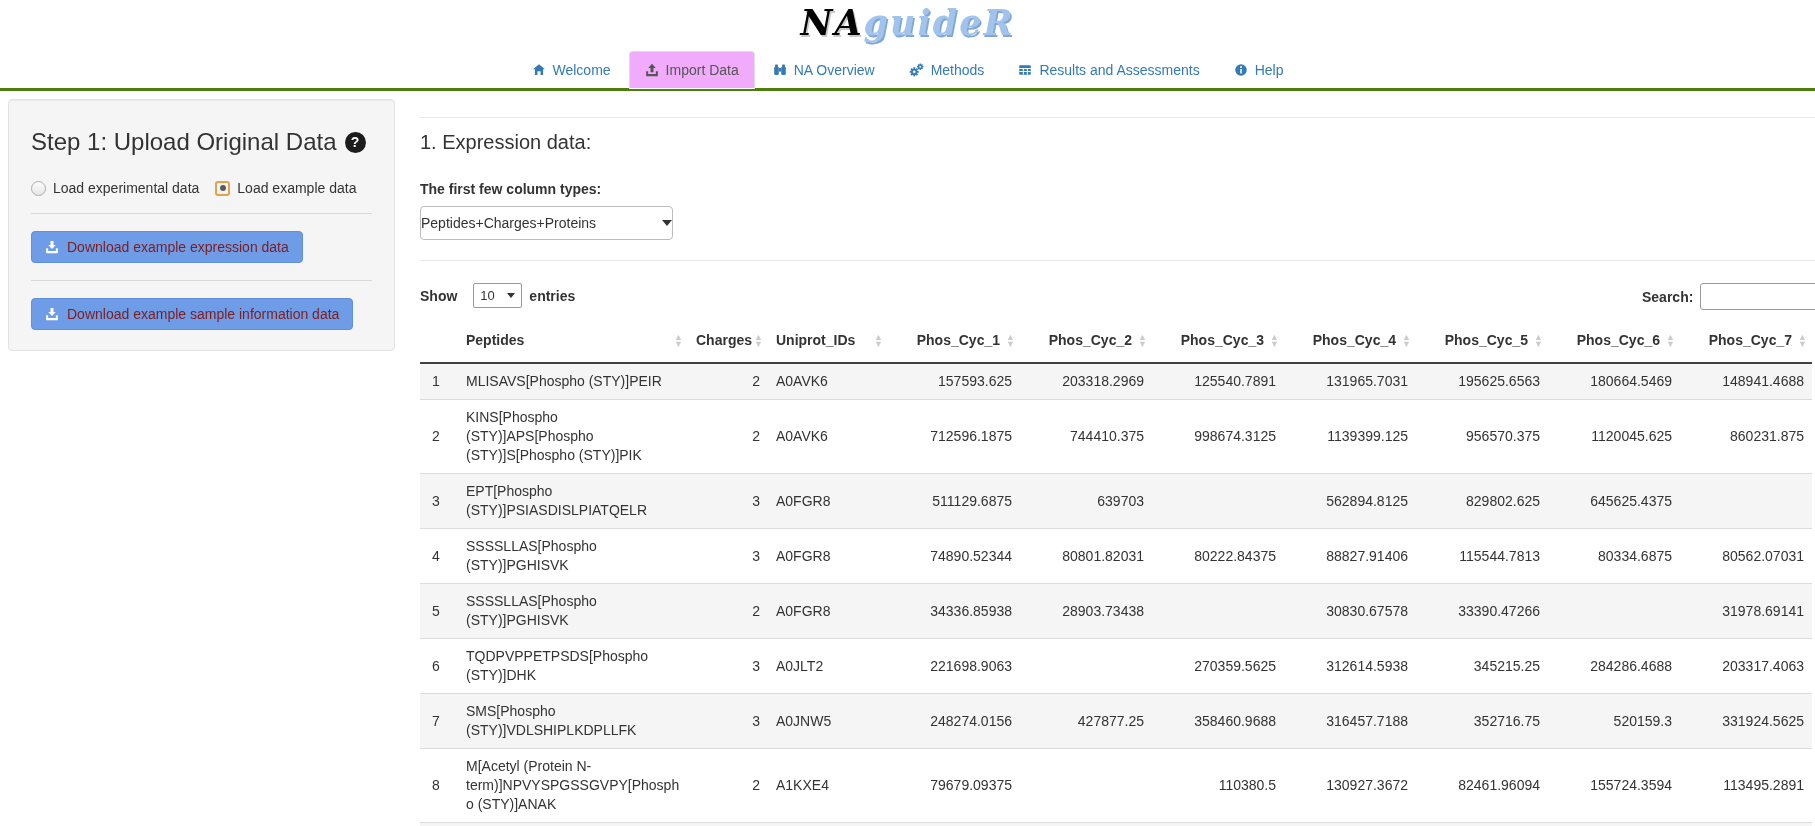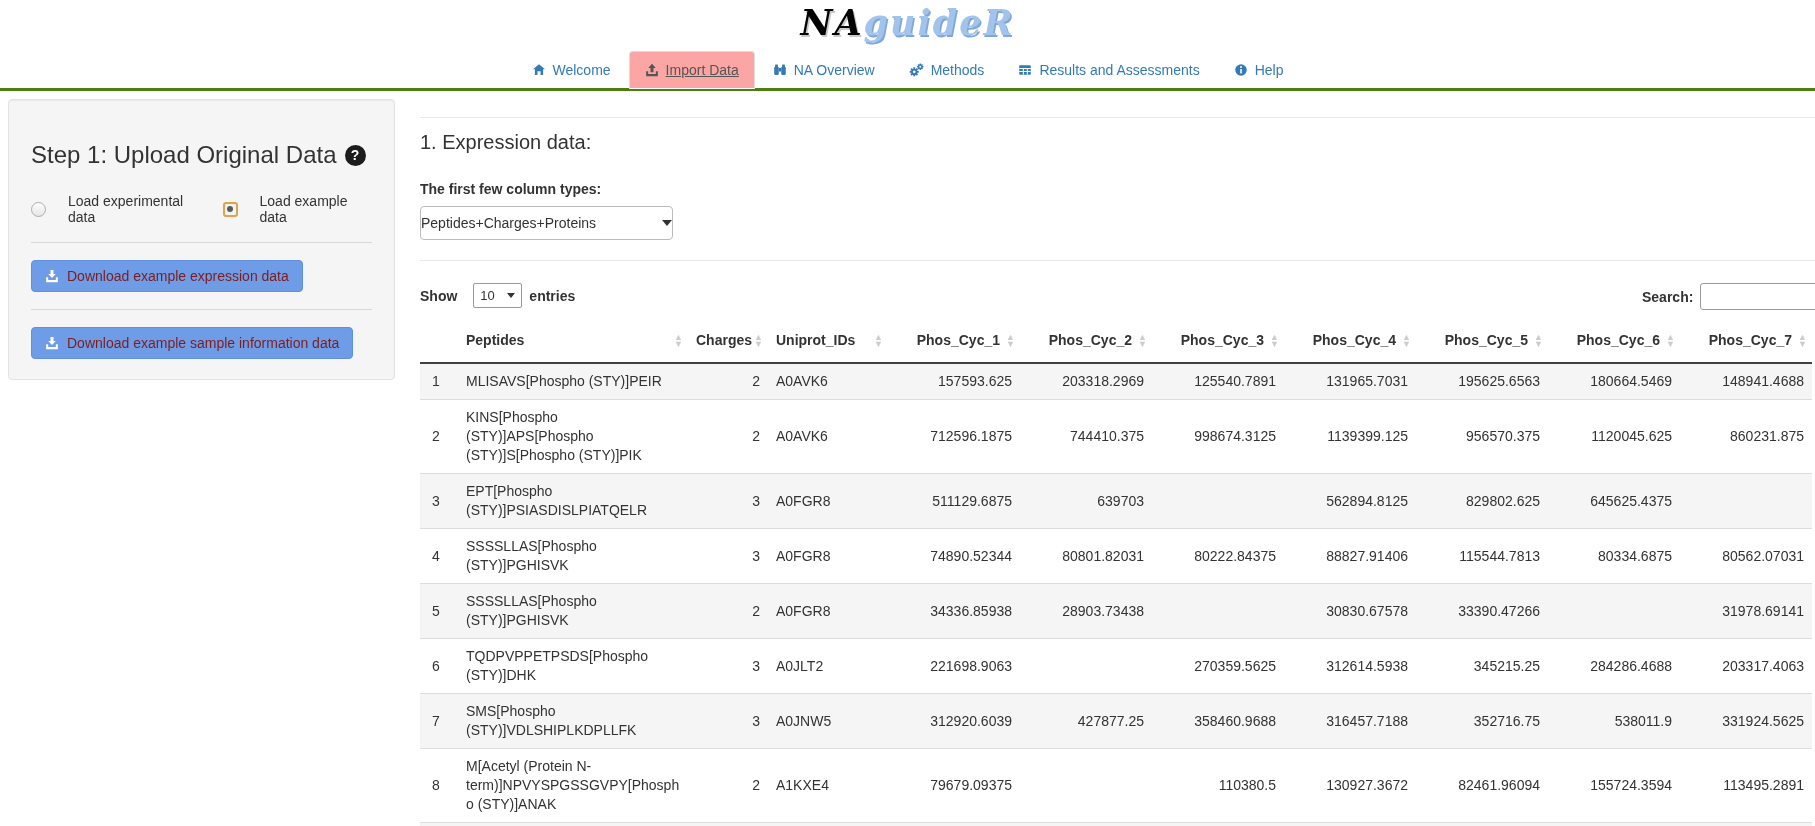--- a/index.html
+++ b/index.html
@@ -13,34 +13,34 @@
     font-size: 35px; letter-spacing: 2px; }
   .logo .part1 { color: #000000; text-shadow: 1.5px 1.5px 0 #c9c9c9; }
   .logo .part2 { color: #a2c4ec; text-shadow: 1.5px 1.5px 0 #7fa8d6; }
 
   
   .tabs { position: absolute; top: 50px; left: 0; width: 100%; height: 41px;
     border-bottom: 3px solid #4d7c0f; display: flex; justify-content: center; align-items: flex-end; }
   .tab { display: inline-flex; align-items: center; gap: 7px; padding: 10px 15px;
     font-size: 14px; color: #337ab7; cursor: pointer; margin: 0 1px -1px 1px;
     border: 1px solid transparent; border-radius: 4px 4px 0 0; white-space: nowrap; }
-  .tab.active { background: #fca5a5; border-color: #ddd; border-bottom-color: #fff; color: #555; text-decoration: underline; }
+  .tab.active { background: #f0abfc; border-color: #ddd; border-bottom-color: #fff; color: #555; }
   .ticon { display: inline-flex; align-items: center; }
 
   
   .well { position: absolute; left: 8px; top: 99px; width: 387px; min-height: 246px;
     background: #f5f5f5; border: 1px solid #e3e3e3; border-radius: 4px;
     box-shadow: inset 0 1px 1px rgba(0,0,0,.05); padding: 20px 22px; }
-  .well h1 { font-size: 24px; font-weight: 400; color: #333; margin: 21px 0 24px;
+  .well h1 { font-size: 24px; font-weight: 400; color: #333; margin: 8px 0 24px;
     display: flex; align-items: center; gap: 8px; }
   .qicon { display: inline-flex; width: 21px; height: 21px; border-radius: 50%;
     background: #1c1c1c; color: #fff; font-size: 14px; font-weight: bold;
     align-items: center; justify-content: center; flex: 0 0 auto; }
   .radios { display: flex; align-items: center; gap: 16px; font-size: 14px; color: #333; }
-  .radio-opt { display: inline-flex; align-items: center; gap: 22px; cursor: pointer; }
+  .radio-opt { display: inline-flex; align-items: center; gap: 7px; cursor: pointer; }
   .rdot { width: 15px; height: 15px; border: 1px solid #adadad; border-radius: 50%;
     background: linear-gradient(#fdfdfd, #e6e6e6); flex: 0 0 auto; }
   .rdot.checked { border: 2px solid #dfa44b; border-radius: 3px; background: #f3f3f3;
     display: inline-flex; align-items: center; justify-content: center; }
   .rdot.checked::after { content: ""; width: 6px; height: 6px; border-radius: 50%; background: #5a5a5a; }
   .well hr { border: none; border-top: 1px solid #d9d9d9; margin: 17px 0; }
   .btn-dl { display: inline-flex; align-items: center; gap: 8px; padding: 7px 13px;
     background: #6f9ce7; border: 1px solid #5f8fde; border-radius: 4px; color: #7f1d1d;
     font-size: 14px; cursor: pointer; }
 
@@ -368,26 +368,26 @@
             <td class="ar">312614.5938</td>
             <td class="ar">345215.25</td>
             <td class="ar">284286.4688</td>
             <td class="ar">203317.4063</td>
           </tr>
           <tr>
             <td class="num al">7</td>
             <td class="al">SMS[Phospho (STY)]VDLSHIPLKDPLLFK</td>
             <td class="ar">3</td>
             <td class="al">A0JNW5</td>
-            <td class="ar">312920.6039</td>
+            <td class="ar">248274.0156</td>
             <td class="ar">427877.25</td>
             <td class="ar">358460.9688</td>
             <td class="ar">316457.7188</td>
             <td class="ar">352716.75</td>
-            <td class="ar">538011.9</td>
+            <td class="ar">520159.3</td>
             <td class="ar">331924.5625</td>
           </tr>
           <tr>
             <td class="num al">8</td>
             <td class="al">M[Acetyl (Protein N-term)]NPVYSPGSSGVPY[Phospho (STY)]ANAK</td>
             <td class="ar">2</td>
             <td class="al">A1KXE4</td>
             <td class="ar">79679.09375</td>
             <td class="ar"></td>
             <td class="ar">110380.5</td>

